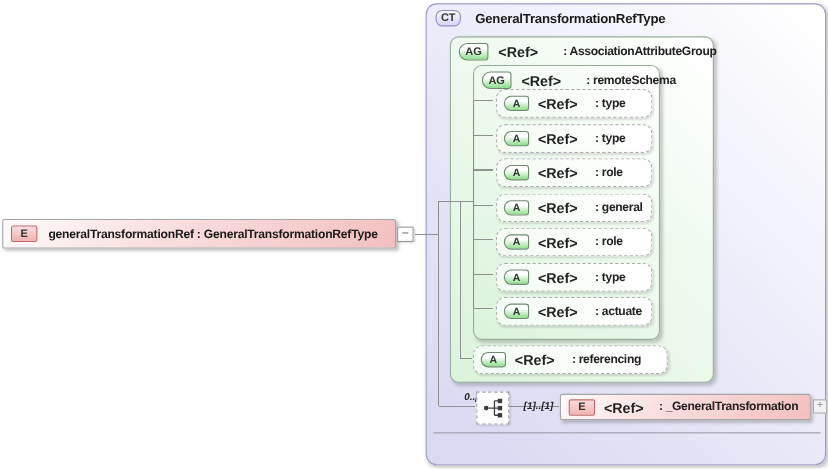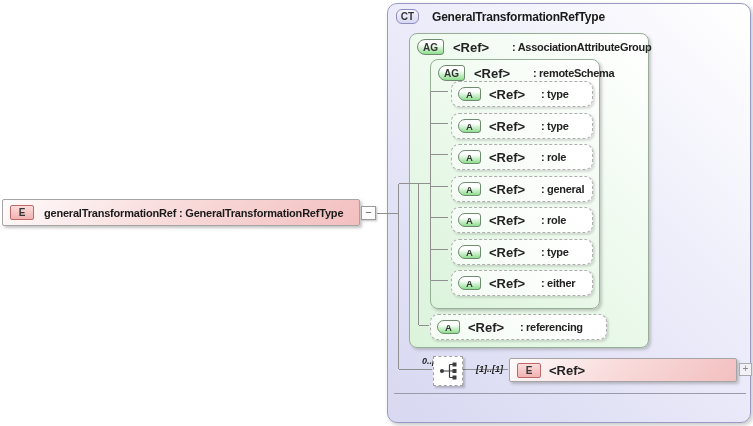--- a/index.html
+++ b/index.html
@@ -127,21 +127,21 @@
           <span class="nm">: role</span>
         </div>
         <div class="attr-box a-top-5">
           <span class="badge a-badge">A</span>
           <span class="ref">&lt;Ref&gt;</span>
           <span class="nm">: type</span>
         </div>
         <div class="attr-box a-top-6">
           <span class="badge a-badge">A</span>
           <span class="ref">&lt;Ref&gt;</span>
-          <span class="nm">: either</span>
+          <span class="nm">: actuate</span>
         </div>
       </div>
 
       <div class="attr-box remote">
         <span class="badge a-badge">A</span>
         <span class="ref">&lt;Ref&gt;</span>
         <span class="nm">: referencing</span>
       </div>
     </div>
 
@@ -153,20 +153,21 @@
         <rect x="18.5" y="5.5" width="4" height="4" fill="#3c3c3c"></rect>
         <rect x="18.5" y="12" width="4" height="4" fill="#3c3c3c"></rect>
         <rect x="18.5" y="18.5" width="4" height="4" fill="#3c3c3c"></rect>
       </svg>
     </div>
     <span class="card card-right">[1]..[1]</span>
 
     <div class="elem-box child-elem">
       <span class="badge e-badge">E</span>
       <span class="ref">&lt;Ref&gt;</span>
+      <span class="nm">: _GeneralTransformation</span>
     </div>
     <div class="expand-box">+</div>
 
     <div class="divider"></div>
   </div>
 
   <svg class="wires" width="753" height="426" viewBox="0 0 753 426" shape-rendering="crispEdges">
     <path d="M377 213.5 H399
              M398.5 183.5 V369
              M398.5 183.5 H430

